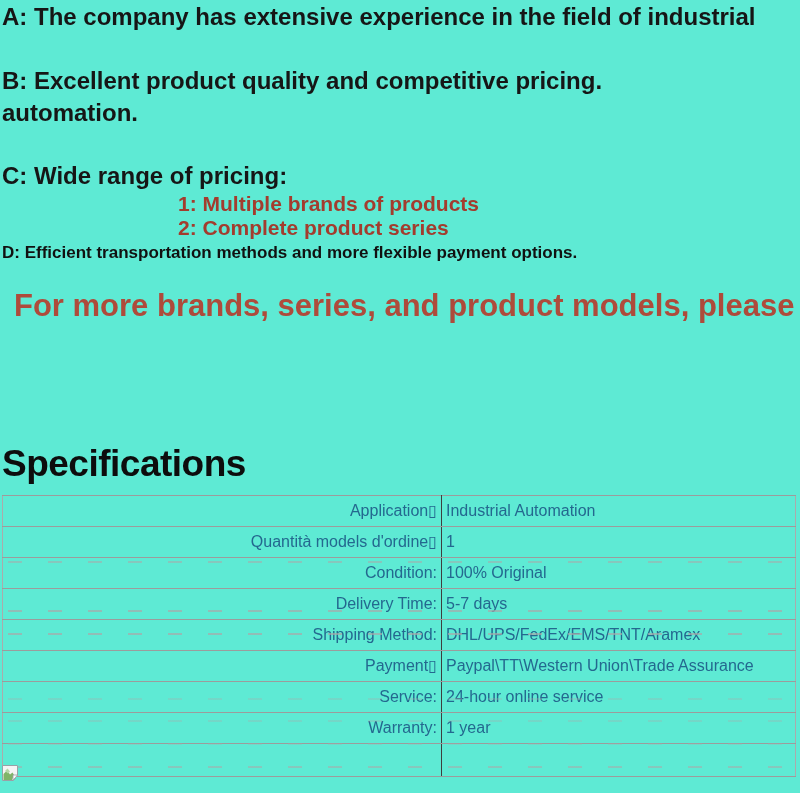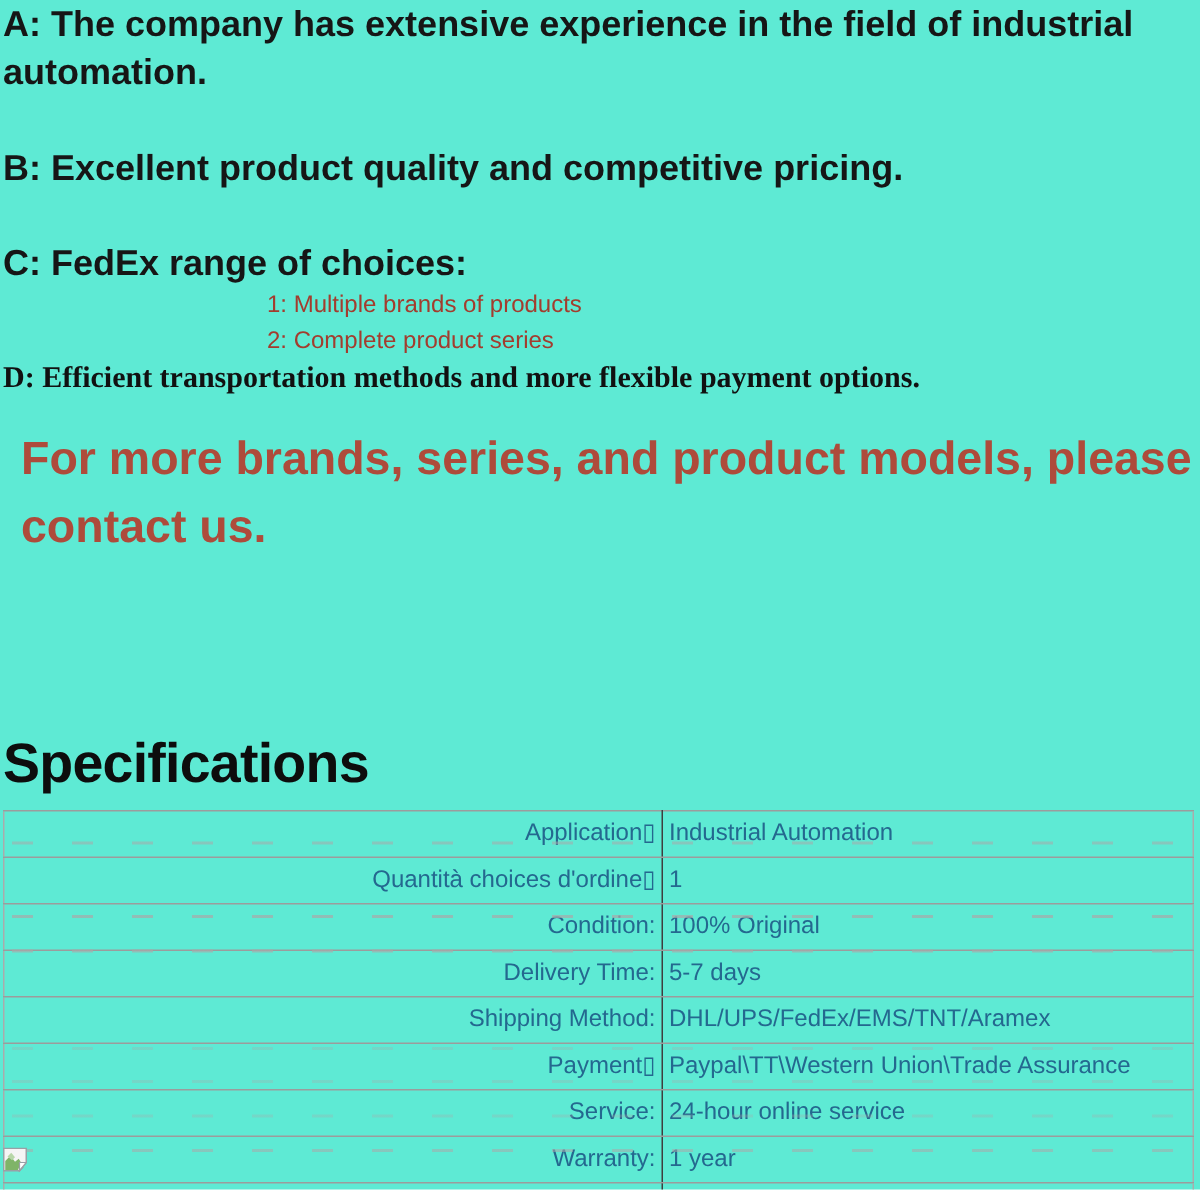--- a/index.html
+++ b/index.html
@@ -27,35 +27,34 @@
   }
   .nowrap { white-space: nowrap; }
   .line-a1 { margin-top: 1px; }
   .para-b  { margin-top: 32px; }
   .para-c  { margin-top: 31px; }
 
   
   .choices {
     padding-left: 178px;
     color: #a33c2e;
-    font-size: 16px;
+    font-size: 21px;
     line-height: 24px;
-    font-weight: 400;
+    font-weight: 700;
   }
 
   
   .para-d {
     margin-top: 1px;
     padding-left: 2px;
-    font-size: 20px;
+    font-size: 17px;
     font-weight: 700;
     line-height: 23px;
     color: #111111;
     white-space: nowrap;
-    font-family: Liberation Serif, serif;
   }
 
   
   .promo {
     margin-top: 19px;
     padding-left: 14px;
     color: #ae4b3b;
     font-size: 31px;
     font-weight: 700;
     line-height: 45px;
@@ -121,48 +120,47 @@
     width: 16px;
     height: 17px;
   }
 </style>
 </head>
 <body>
 
 <div class="page">
 
   <p class="h1 nowrap line-a1">A: The company has extensive experience in the field of industrial</p>
+  <p class="h1 nowrap para-b">B: Excellent product quality and competitive pricing.</p>
+
   <p class="h1">automation.</p>
 
-  <p class="h1 nowrap para-b">B: Excellent product quality and competitive pricing.</p>
-
-  <p class="h1 nowrap para-c">C: FedEx range of choices:</p>
+  <p class="h1 nowrap para-c">C: Wide range of pricing:</p>
 
   <div class="choices">
     <p>1: Multiple brands of products</p>
     <p>2: Complete product series</p>
   </div>
 
   <p class="para-d">D: Efficient transportation methods and more flexible payment options.</p>
 
   <div class="promo">
     <p class="nowrap">For more brands, series, and product models, please</p>
-    <p>contact us.</p>
   </div>
 
   <h2 class="spec-title">Specifications</h2>
 
   <table class="spec">
     <tbody>
       <tr>
         <td class="label">Application▯</td>
         <td class="value">Industrial Automation</td>
       </tr>
       <tr>
-        <td class="label">Quantità choices d'ordine▯</td>
+        <td class="label">Quantità models d'ordine▯</td>
         <td class="value">1</td>
       </tr>
       <tr>
         <td class="label">Condition:</td>
         <td class="value">100% Original</td>
       </tr>
       <tr>
         <td class="label">Delivery Time:</td>
         <td class="value">5-7 days</td>
       </tr>

